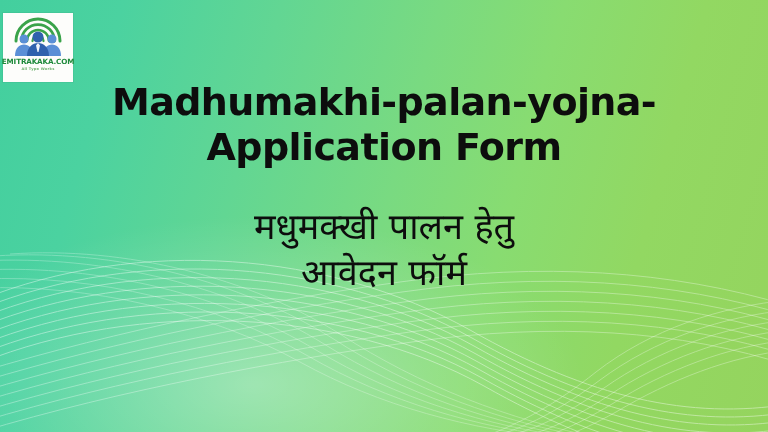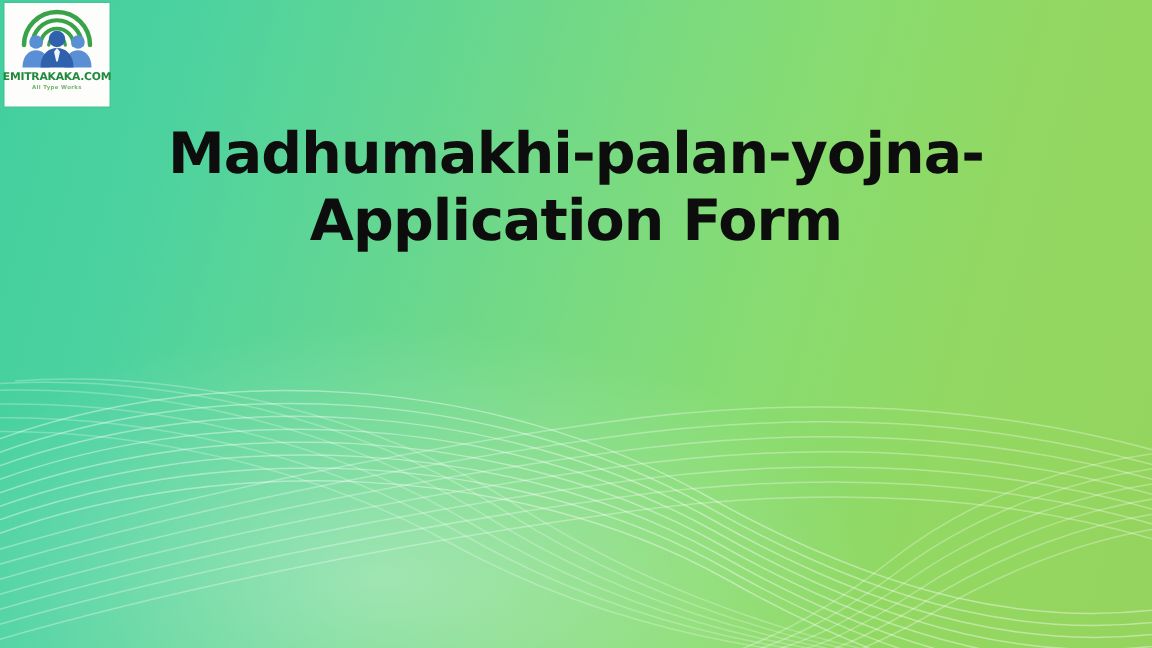--- a/index.html
+++ b/index.html
@@ -50,21 +50,21 @@
     top: 0;
     width: 768px;
     height: 432px;
     pointer-events: none;
   }
 
   
   .logo-card {
     position: absolute;
     left: 3px;
-    top: 2px;
+    top: 13px;
     width: 70px;
     height: 69px;
     background: #fdfdfb;
     box-shadow: 0 0 0 1px rgba(0,0,0,0.04);
     display: flex;
     flex-direction: column;
     align-items: center;
     justify-content: flex-start;
     padding-top: 4px;
     box-sizing: border-box;
@@ -208,15 +208,19 @@
       </g>
 
       <path d="M52 52 L 56 57 L 53 70 L 51 70 L 48 57 Z" fill="#f0f4fa"></path>
     </svg>
     <div class="logo-word">EMITRAKAKA.COM</div>
     <div class="logo-tag">All Type Works</div>
   </div>
 
   <div class="content">
     <h1 class="title-en">Madhumakhi-palan-yojna-Application Form</h1>
+    <div class="title-hi">
+      <span class="hi-line">मधुमक्खी पालन हेतु</span>
+      <span class="hi-line">आवेदन फॉर्म</span>
+    </div>
   </div>
 
 </div>
 
 </body></html>

